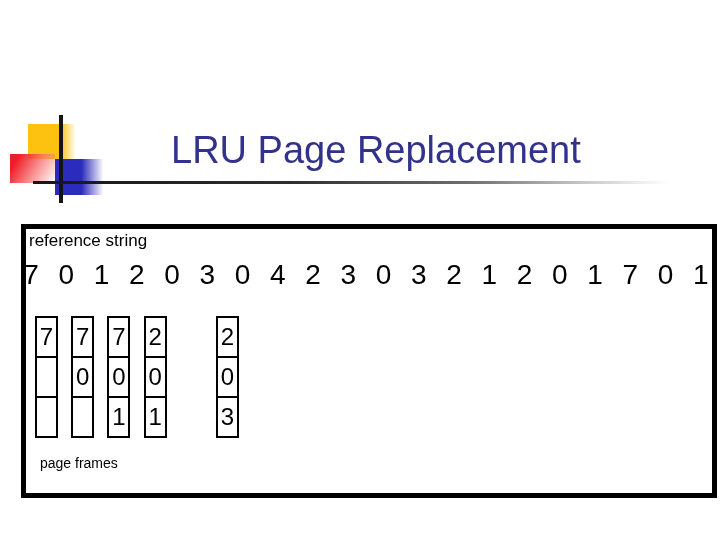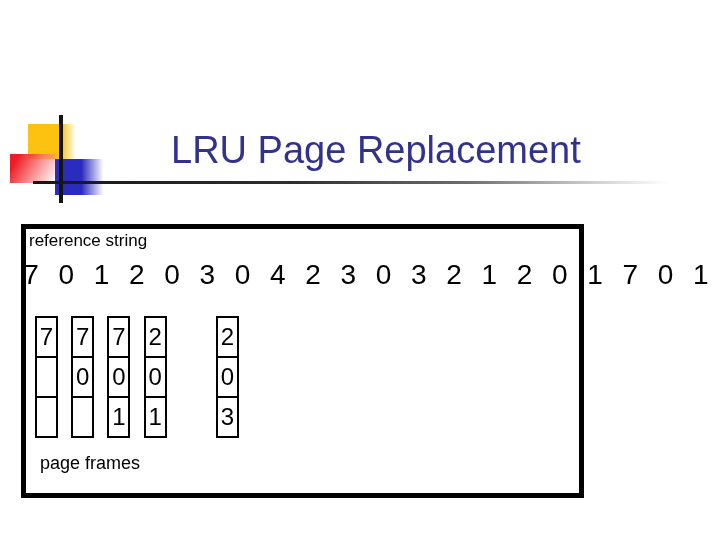--- a/index.html
+++ b/index.html
@@ -46,21 +46,21 @@
     font-size: 38px; font-weight: 400; line-height: 40px;
     letter-spacing: 0px;
     color: #32328c;
     white-space: nowrap;
     z-index: 4;
   }
 
   
   .figure {
     position: absolute; left: 21px; top: 182px;
-    width: 563px; height: 274px;
+    width: 696px; height: 274px;
     box-sizing: border-box;
     border: 5px solid #000;
     background: #fff;
     color: #000;
   }
   .ref-label {
     position: absolute; left: 3px; top: 3px;
     font-size: 17px; line-height: 18px;
   }
   .ref-row {
@@ -81,21 +81,21 @@
     box-sizing: border-box;
     width: 23px; height: 42px;
     border: 2px solid #000;
     background: #fff;
     display: flex; align-items: center; justify-content: center;
     font-size: 24px;
   }
   .frame-cell + .frame-cell { margin-top: -2px; }
   .pf-label {
     position: absolute; left: 14px; top: 224px;
-    font-size: 18px; line-height: 20px;
+    font-size: 14px; line-height: 20px;
   }
 </style>
 </head>
 <body>
 
 <div class="slide">
 
   <div class="sq-yellow"></div>
   <div class="sq-red"></div>
   <div class="sq-blue"></div>

